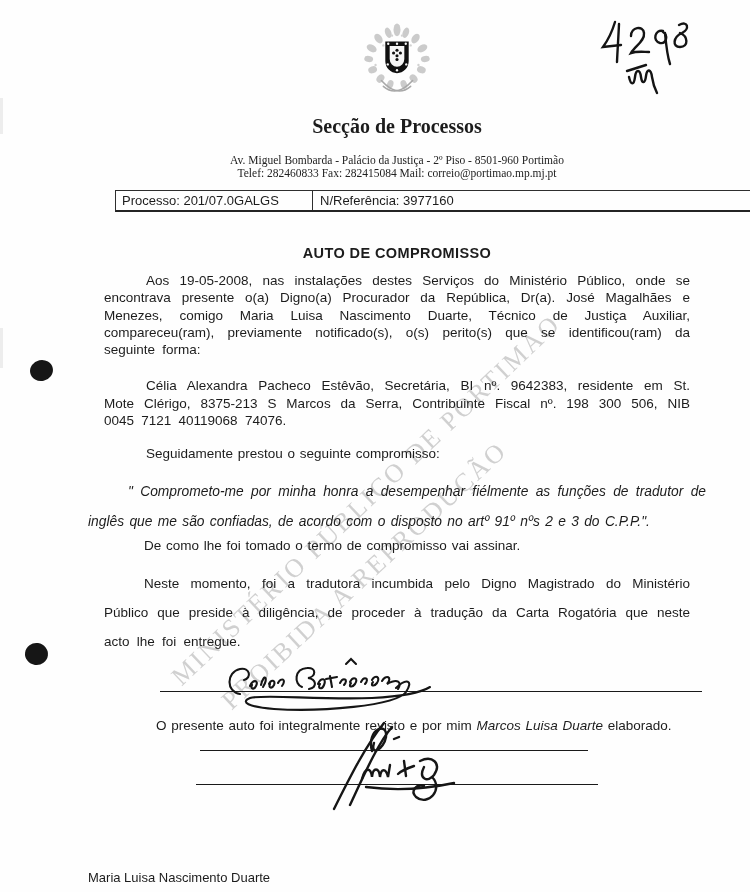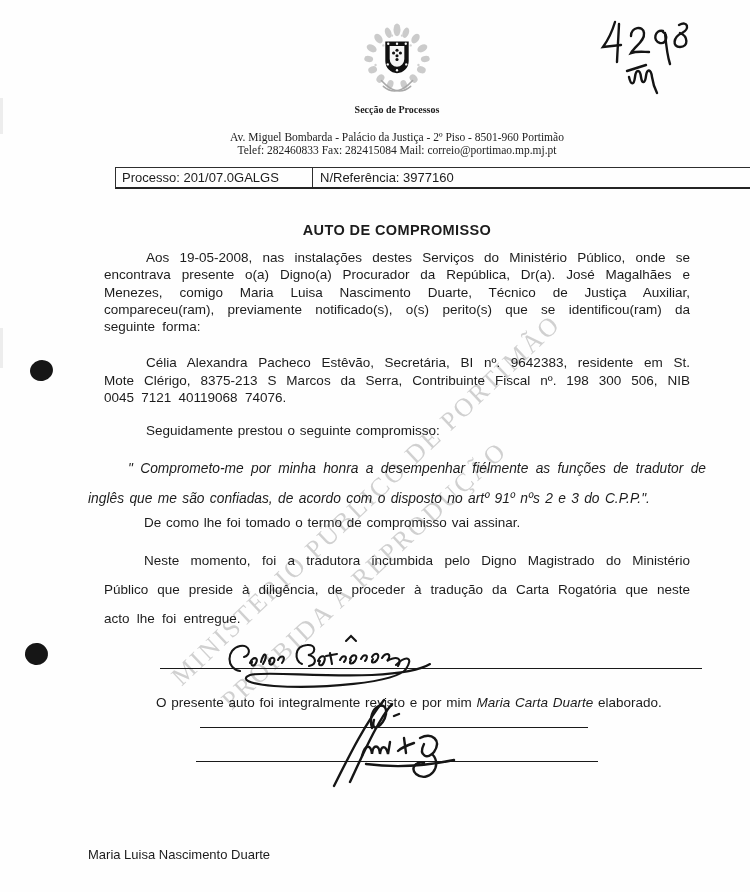--- a/index.html
+++ b/index.html
@@ -18,21 +18,21 @@
   .edge{position:absolute;z-index:0;background:#ededed;}
   .edge1{left:0;top:98px;width:3px;height:36px;}
   .edge2{left:0;top:328px;width:3px;height:40px;}
   .hw{position:absolute;z-index:3;left:600px;top:10px;}
   .sr{position:absolute;width:1px;height:1px;overflow:hidden;clip:rect(0 0 0 0);white-space:nowrap;}
   
   .content{position:relative;z-index:2;margin-left:88px;width:618px;}
   .letterhead{text-align:center;padding-top:22px;font-family:"Liberation Serif",serif;}
   .crest{height:78px;margin-bottom:2px;}
   .org{font-size:17.5px;font-weight:bold;letter-spacing:.2px;}
-  .section{font-size:10px;font-weight:bold;margin-top:4px;}
+  .section{font-size:20px;font-weight:bold;margin-top:15px;}
   .addr{font-size:11.5px;margin-top:16px;color:#222;}
   .contacts{font-size:11.5px;margin-top:1px;color:#222;}
   .refbar{display:flex;margin-left:27px;margin-top:11px;width:682px;box-sizing:border-box;
           border:1.6px solid #2e2e2e;border-bottom:2.6px solid #242424;height:22px;
           font-size:13px;align-items:center;}
   .refcell{box-sizing:border-box;overflow:hidden;white-space:nowrap;}
   .rc1{width:197px;border-right:1.6px solid #2e2e2e;padding-left:6px;height:100%;display:flex;align-items:center;}
   .rc2{width:218px;border-right:1.6px solid #2e2e2e;justify-content:center;height:100%;display:flex;align-items:center;}
   .rc3{width:183px;padding-left:7px;height:100%;display:flex;align-items:center;}
   .title{font-size:14.5px;font-weight:bold;text-align:center;margin:33px 0 0 0;letter-spacing:.4px;}
@@ -176,21 +176,21 @@
           <path d="M140 28 C 143 22 149 24 145 30 C 142 34 138 33 141 29"></path>
           <path d="M151 28 C 154 22 160 24 155 30"></path>
           <path d="M162 26 C 165 20 171 23 167 29 C 164 33 160 32 163 28"></path>
           <path d="M172 27 C 176 20 183 23 177 30 C 188 24 192 28 188 35"></path>
           <path d="M136 10 L 141 5 L 146 10"></path>
           <path d="M186 34 C 196 24 204 26 196 38 C 186 52 110 58 64 55 C 38 53 30 48 40 44 C 52 40 110 46 162 44 C 198 42 212 38 220 33"></path>
         </g>
       </svg>
     </div>
 
-    <p class="revision"><span>O presente auto foi integralmente revisto e por mim </span><i>Maria Carta  Duarte</i><span> elaborado.</span></p>
+    <p class="revision"><span>O presente auto foi integralmente revisto e por mim </span><i>Marcos Luisa  Duarte</i><span> elaborado.</span></p>
 
     <div class="sig2">
       <div class="sigline2"></div>
       <div class="sigline3"></div>
       <svg width="180" height="100" viewBox="0 0 180 100">
         <g fill="none" stroke="#161616" stroke-width="2.4" stroke-linecap="round">
           <path d="M28 92 C 44 60 60 28 78 6"></path>
           <path d="M44 88 C 58 58 72 26 86 10"></path>
           <path d="M66 34 C 60 12 82 4 80 20 C 78 32 64 40 68 26"></path>
           <path d="M56 62 C 59 50 65 50 66 60 C 67 50 73 50 74 60 C 75 51 80 51 82 60 L 84 48"></path>

